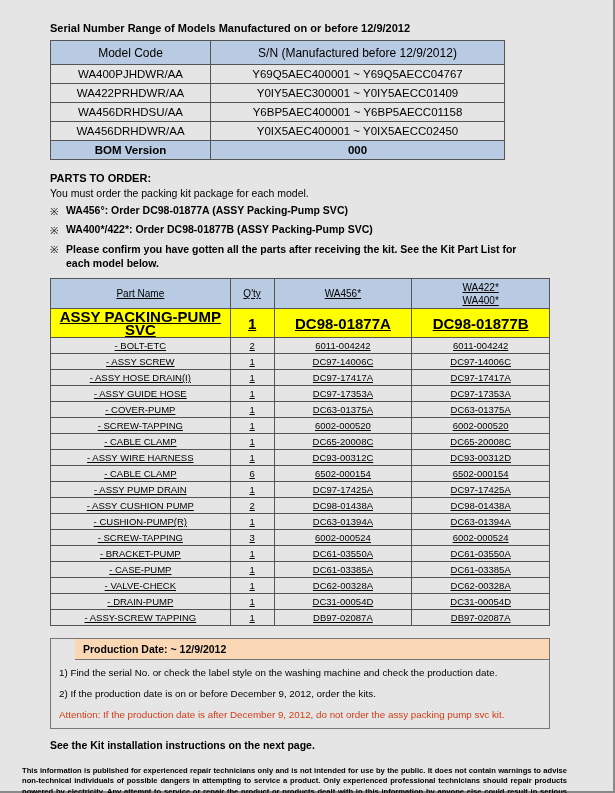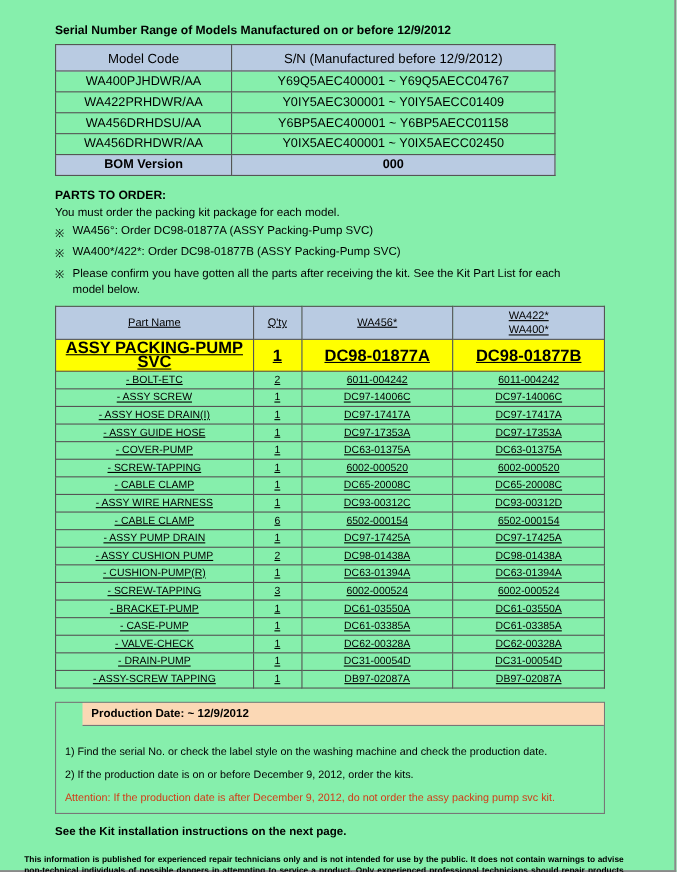--- a/index.html
+++ b/index.html
@@ -11,21 +11,21 @@
     font-family: "Liberation Sans", sans-serif;
     font-size: 10px;
     color: #000000;
     position: relative;
     overflow: hidden;
   }
   .page {
     position: absolute;
     left: 0; top: 0;
     width: 615px; height: 793px;
-    background: #86efac;
+    background: #e5e5e5;
     border-right: 2px solid #8a8a8a;
     border-bottom: 2px solid #8a8a8a;
     padding: 18px 22px 6px 50px;
   }
   .heading {
     font-weight: bold;
     font-size: 11px;
     margin: 4px 0 6px 0;
   }
   
@@ -59,21 +59,21 @@
     display: flex;
     align-items: flex-start;
     margin: 5px 0;
   }
   .bullet-mark {
     width: 16px;
     flex: 0 0 16px;
     font-size: 10px;
     color: #000;
   }
-  .bullet-text { font-size: 10.5px; font-weight: normal; }
+  .bullet-text { font-size: 10.5px; font-weight: bold; }
   .bullet-text.wrap { line-height: 14px; }
   
   table.parts {
     border-collapse: collapse;
     width: 500px;
     margin-top: 8px;
     margin-bottom: 10px;
     text-decoration: underline;
   }
   table.parts th, table.parts td {
@@ -108,21 +108,21 @@
     margin-top: 12px;
   }
   .prod-head {
     background: #fbd8b5;
     border-bottom: 1px solid #777;
     font-weight: bold;
     font-size: 10.5px;
     padding: 4px 8px;
     margin-left: 24px;
   }
-  .prod-body { padding: 18px 8px 8px 8px; }
+  .prod-body { padding: 7px 8px 8px 8px; }
   .prod-body p { margin: 0 0 10px 0; font-size: 9.8px; }
   .prod-body p:last-child { margin-bottom: 0; }
   .attention { color: #d23c17; font-size: 9.5px; }
   .see-kit {
     font-weight: bold;
     font-size: 10.5px;
     margin: 10px 0 0 0;
   }
   .disclaimer {
     margin-top: 15px;

